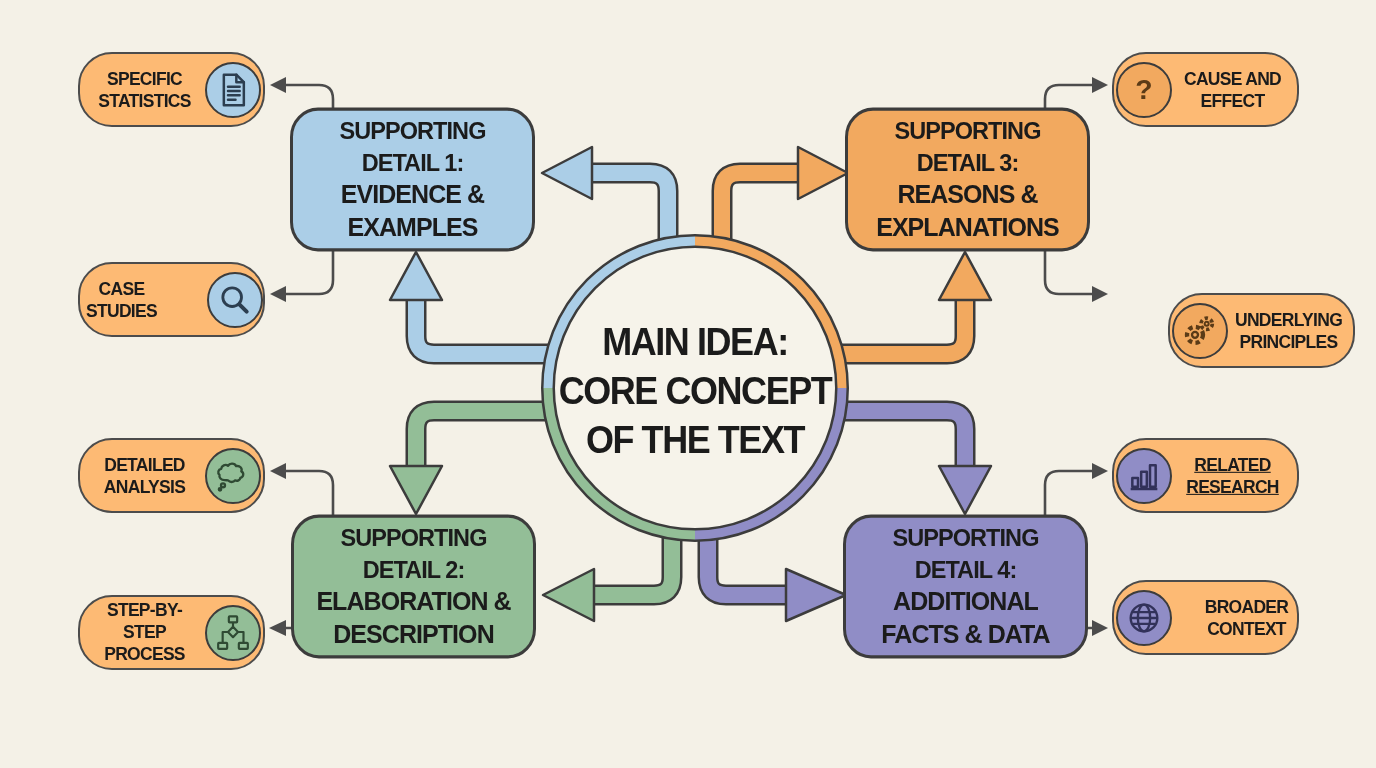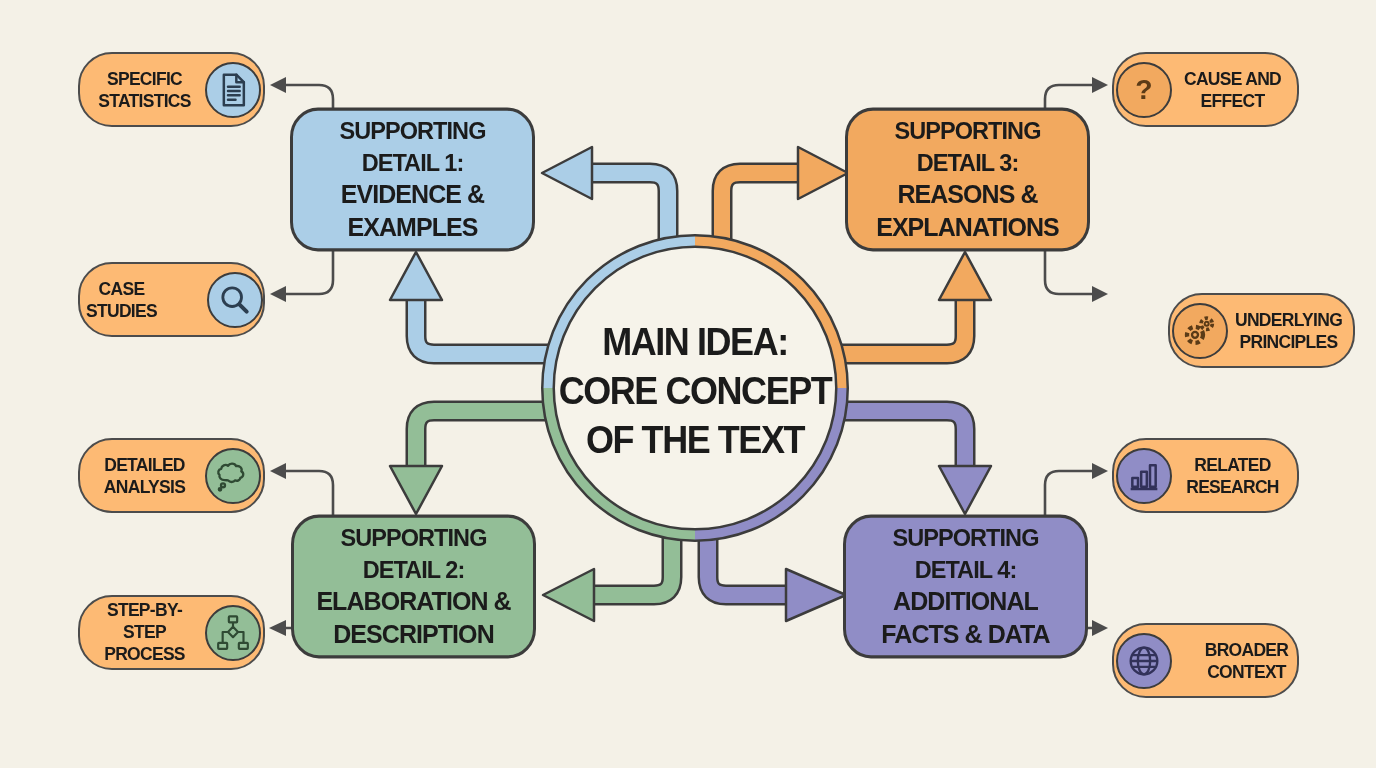--- a/index.html
+++ b/index.html
@@ -280,36 +280,36 @@
         <circle cx="16" cy="7.7" r="3.4" stroke-width="2.2" stroke-dasharray="2 1.6"></circle>
         <circle cx="16" cy="7.7" r="1.2" stroke-width="1.2"></circle>
       </svg>
     </div>
     <div class="label cond">
       <div>UNDERLYING</div>
       <div>PRINCIPLES</div>
     </div>
   </div>
 
-  <div class="pill icon-left" style="left:1112px;top:438px;">
+  <div class="pill icon-left" style="left:1112px;top:438px;text-decoration:underline;">
     <div class="icon-circle ic-purple">
       <svg viewBox="0 0 24 24" fill="none" stroke="#32325a" stroke-width="1.5" stroke-linejoin="round">
         <rect x="5" y="13.2" width="3.4" height="5.3"></rect>
         <rect x="10.3" y="9.4" width="3.4" height="9.1"></rect>
         <rect x="15.6" y="5.6" width="3.4" height="12.9"></rect>
         <path d="M4 19.8 H20"></path>
       </svg>
     </div>
     <div class="label cond">
       <div>RELATED</div>
       <div>RESEARCH</div>
     </div>
   </div>
 
-  <div class="pill icon-left" style="left:1112px;top:623px;gap:28px;">
+  <div class="pill icon-left" style="left:1112px;top:580px;gap:28px;">
     <div class="icon-circle ic-purple">
       <svg viewBox="0 0 24 24" fill="none" stroke="#32325a" stroke-width="1.4">
         <circle cx="12" cy="12" r="8"></circle>
         <ellipse cx="12" cy="12" rx="3.7" ry="8"></ellipse>
         <path d="M5.3 8.5 H18.7 M4 12 H20 M5.3 15.5 H18.7"></path>
       </svg>
     </div>
     <div class="label cond">
       <div>BROADER</div>
       <div>CONTEXT</div>

